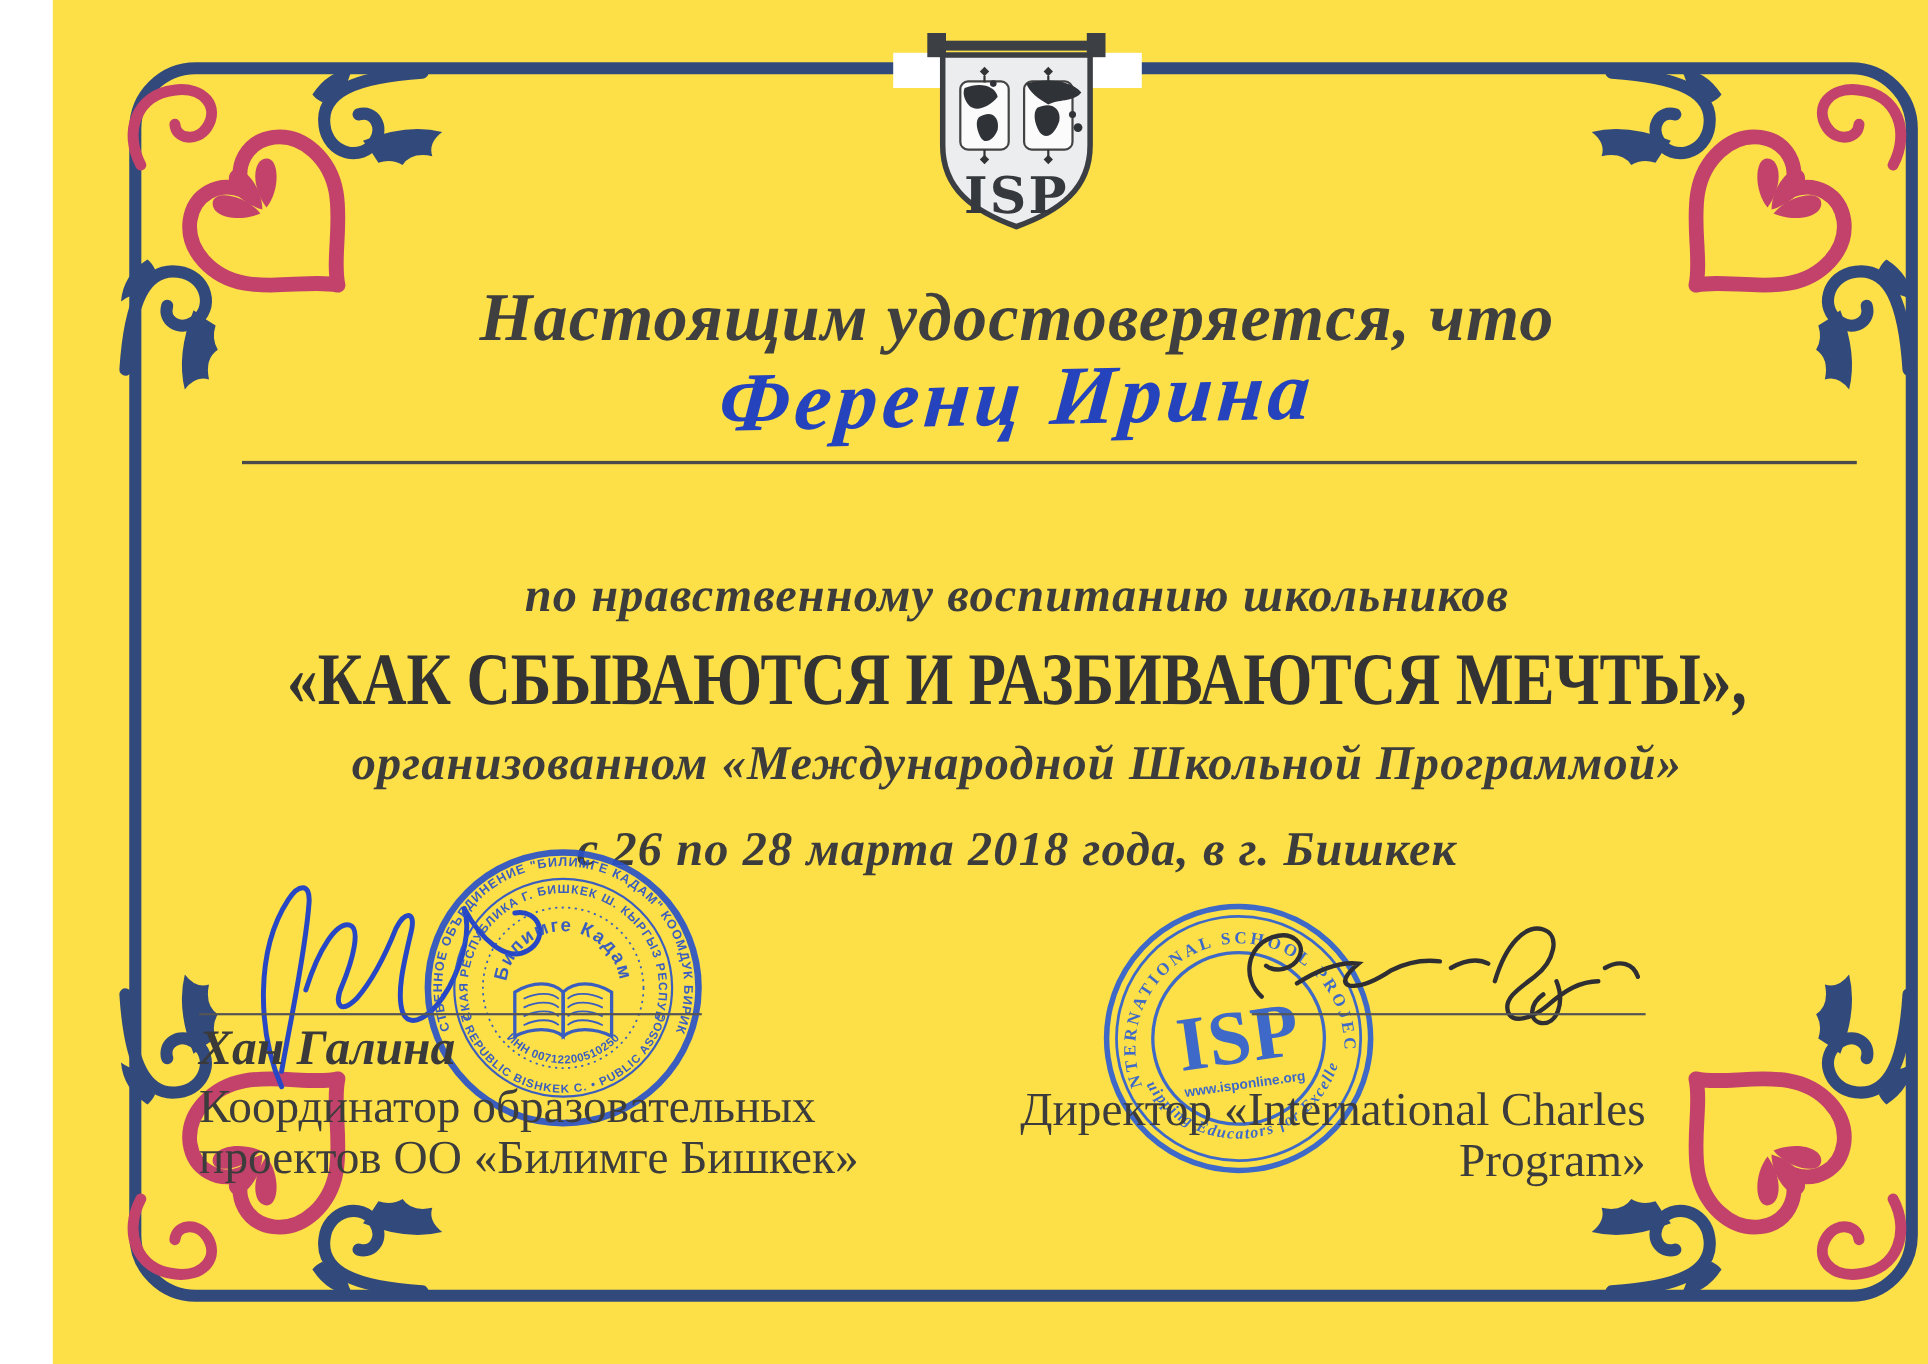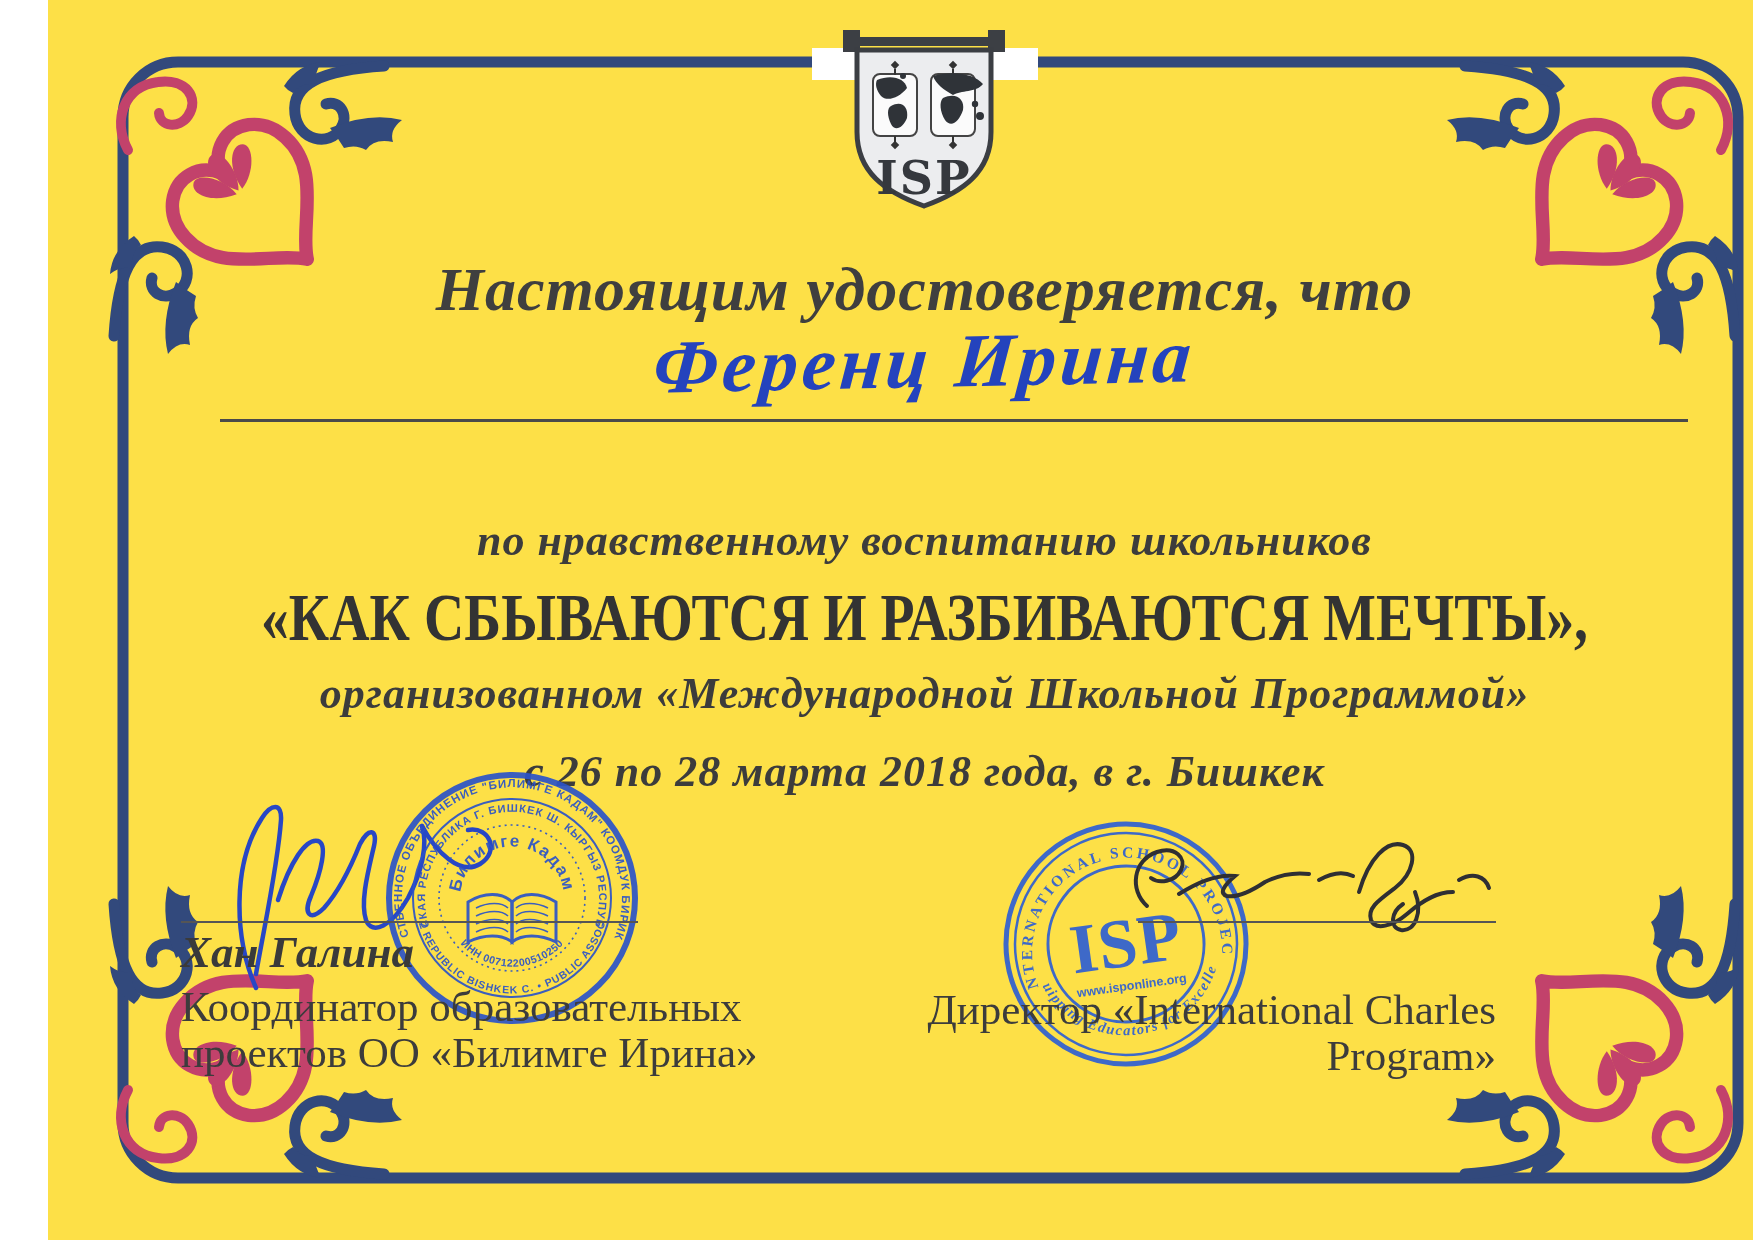--- a/index.html
+++ b/index.html
@@ -174,21 +174,21 @@
           <path d="M36,8 C24,2 10,2 4,8"></path>
             <path d="M36,16 C24,10 10,10 4,16"></path>
         </g>
       </g>
     </g>
   </svg>
 
   <div class="abs sig-rule-left"></div>
   <div class="abs lname">Хан Галина</div>
   <div class="abs lrole1">Координатор образовательных</div>
-  <div class="abs lrole2">проектов ОО «Билимге Ирина»</div>
+  <div class="abs lrole2">проектов ОО «Билимге Бишкек»</div>
 
   <svg class="abs" style="left:952px;top:818px" width="252" height="252" viewBox="0 0 252 252">
     <defs>
       <path id="s2top" d="M33,154 A95,95 0 1 1 219,154"></path>
       <path id="s2bot" d="M38,158 A95,95 0 0 0 214,158"></path>
     </defs>
     <g opacity="0.92" transform="rotate(-8 126 126)">
       <circle cx="126" cy="126" r="120" fill="none" stroke="#2e5fd3" stroke-width="5"></circle>
       <circle cx="126" cy="126" r="111" fill="none" stroke="#2e5fd3" stroke-width="2.5"></circle>
       <circle cx="126" cy="126" r="78" fill="none" stroke="#2e5fd3" stroke-width="3"></circle>

